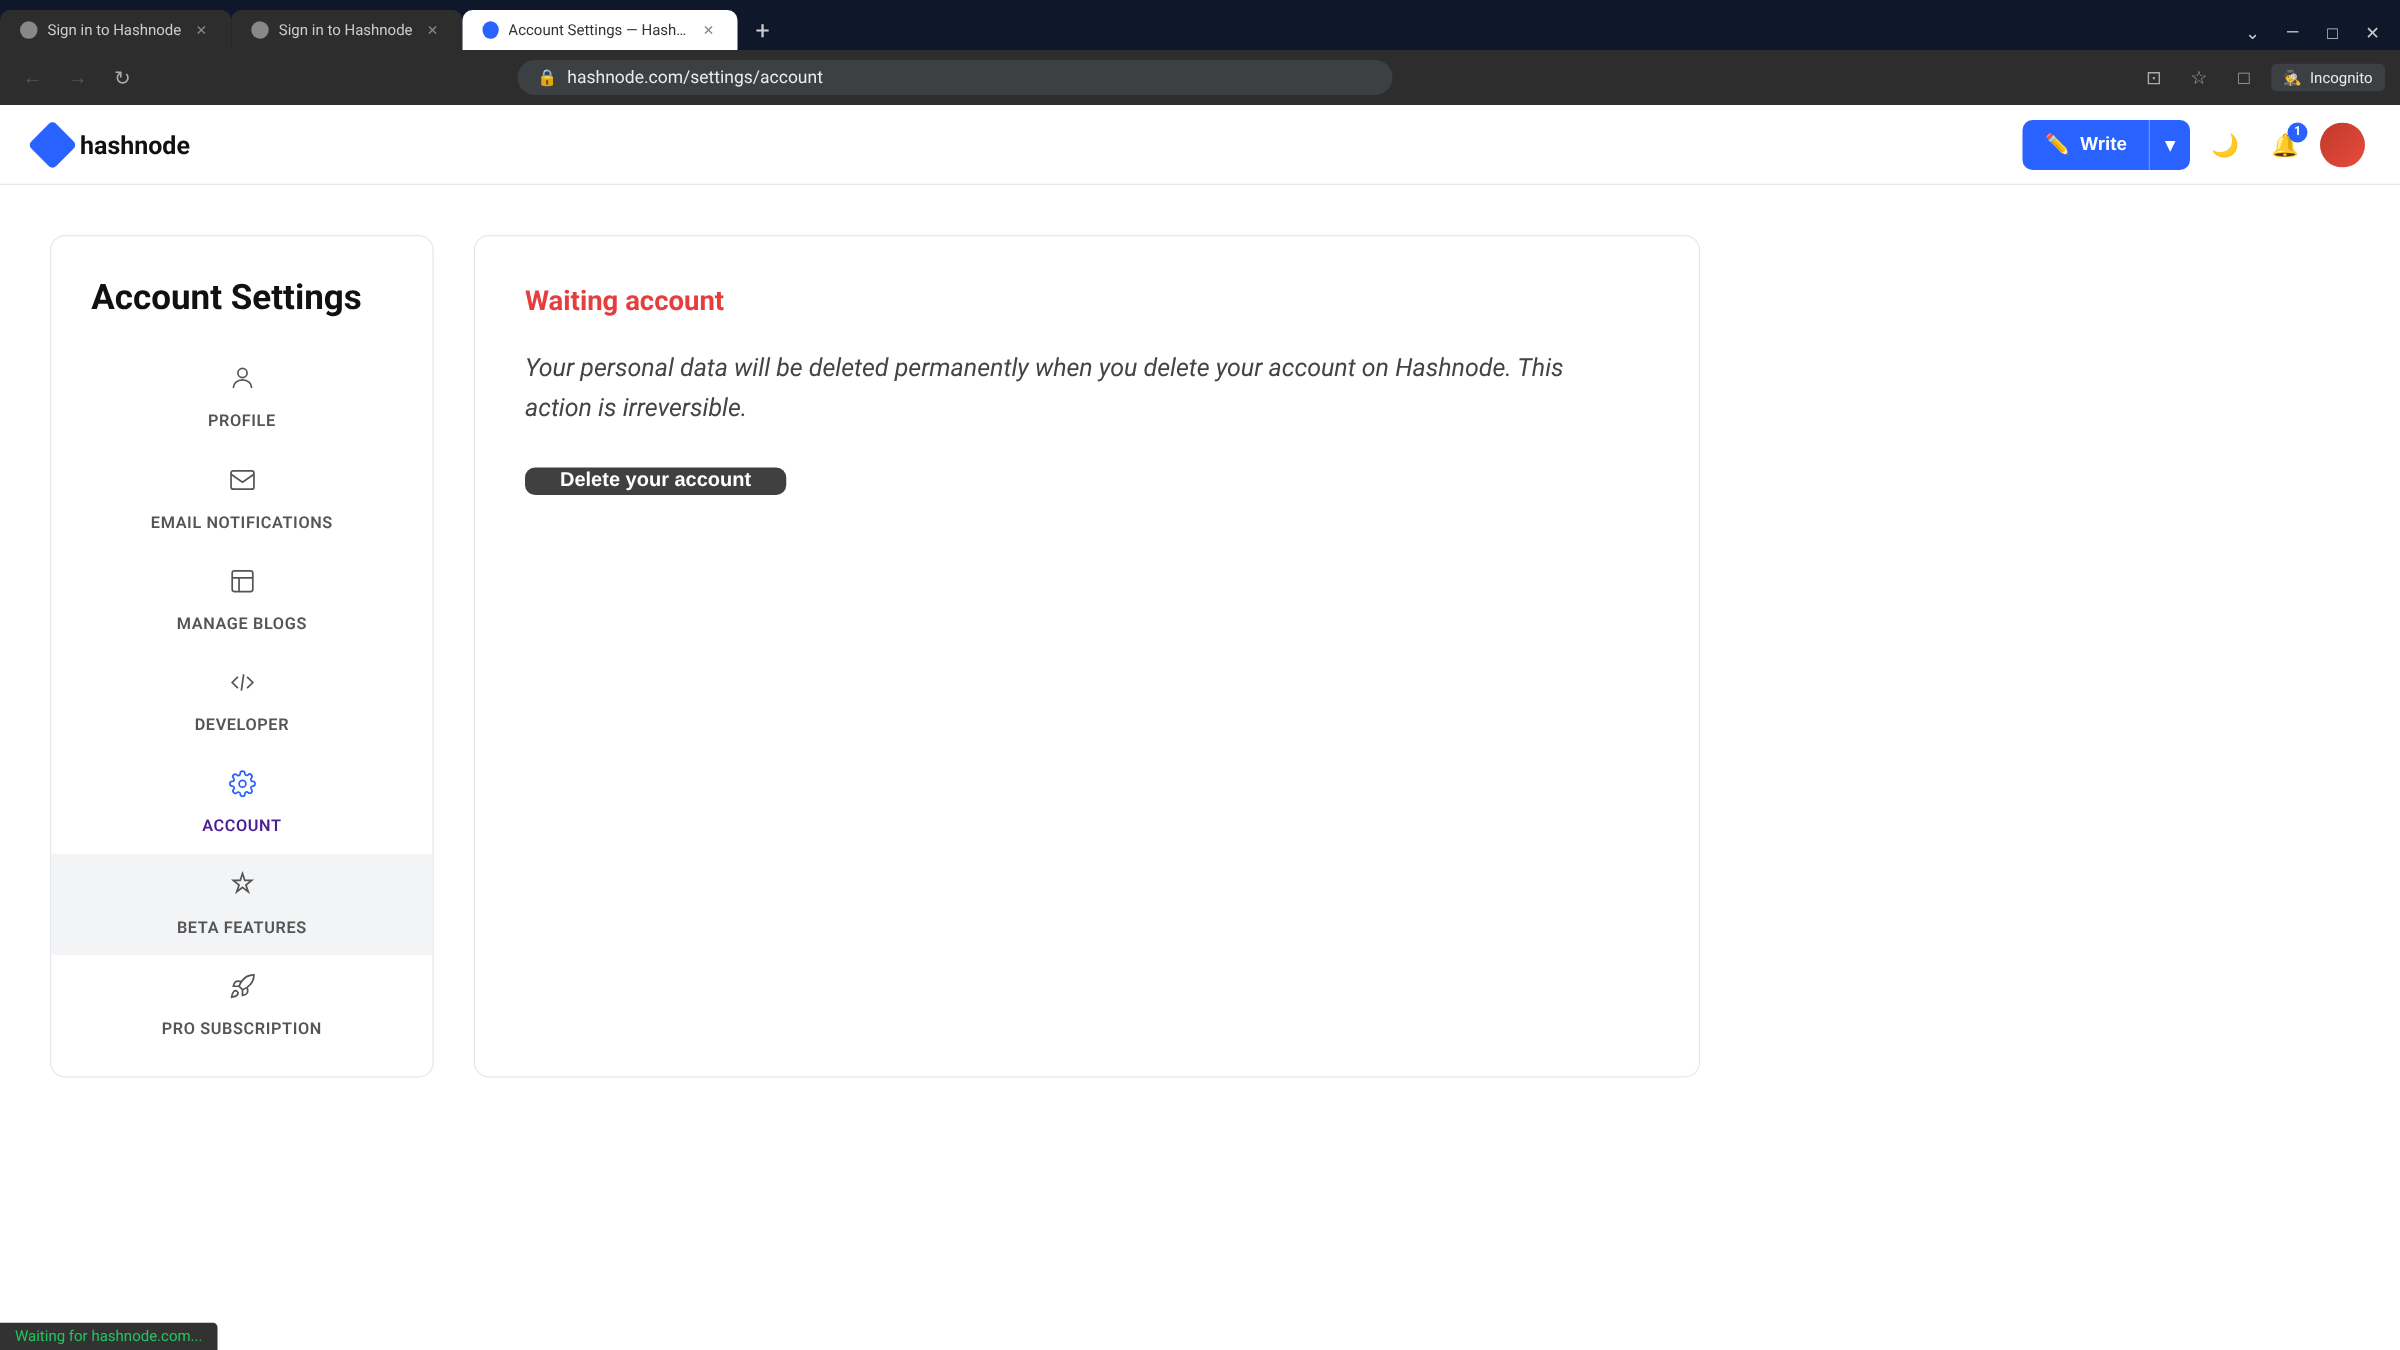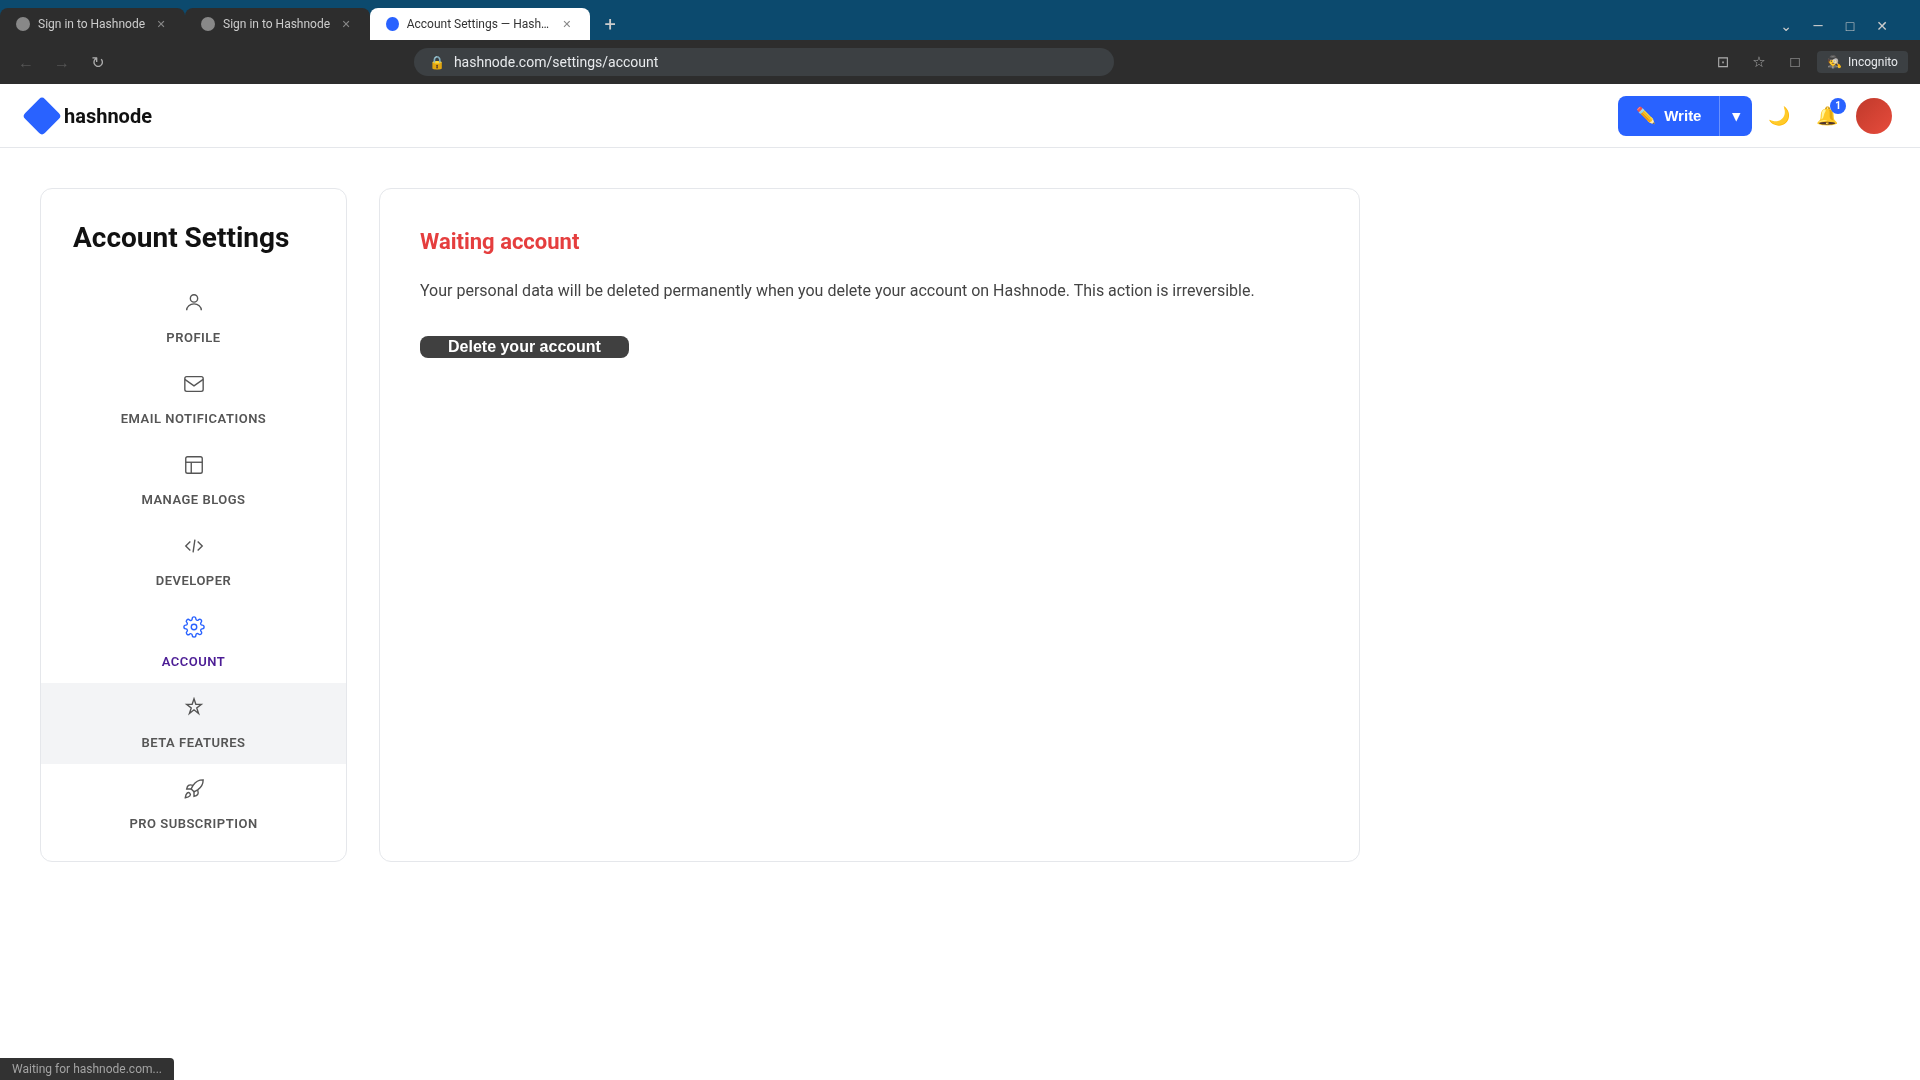--- a/index.html
+++ b/index.html
@@ -1,20 +1,20 @@
 <!DOCTYPE html>
 <html><head>
   <meta charset="utf-8">
   <style>
     * { margin: 0; padding: 0; box-sizing: border-box; }
     body { font-family: -apple-system, BlinkMacSystemFont, 'Segoe UI', Roboto, sans-serif; background: #fff; width: 1920px; height: 1080px; overflow: hidden; }
 
     
     .browser-chrome { background: #2d2d2d; width: 100%; }
-    .tab-bar { display: flex; align-items: flex-end; padding: 8px 16px 0 0; background: #0c4a6e; height: 40px; }
+    .tab-bar { display: flex; align-items: flex-end; padding: 8px 0 0 0; background: #0f172a; height: 40px; }
     .tab { display: flex; align-items: center; padding: 0 16px; height: 32px; background: #2d2d2d; border-radius: 8px 8px 0 0; gap: 8px; font-size: 13px; color: #ccc; max-width: 220px; cursor: pointer; position: relative; }
     .tab.active { background: #fff; color: #333; }
     .tab-favicon { width: 14px; height: 14px; border-radius: 50%; }
     .tab-favicon.gray { background: #888; }
     .tab-favicon.active-tab { background: #2962ff; }
     .tab-title { font-size: 12px; white-space: nowrap; overflow: hidden; text-overflow: ellipsis; max-width: 160px; }
     .tab-close { width: 16px; height: 16px; display: flex; align-items: center; justify-content: center; border-radius: 50%; font-size: 11px; color: #888; cursor: pointer; margin-left: auto; }
     .tab-add { width: 32px; height: 32px; display: flex; align-items: center; justify-content: center; color: #ccc; font-size: 20px; cursor: pointer; margin-left: 4px; }
     .tab-bar-right { margin-left: auto; display: flex; align-items: center; padding-right: 8px; gap: 4px; }
     .tb-btn { width: 28px; height: 28px; display: flex; align-items: center; justify-content: center; color: #ccc; font-size: 14px; cursor: pointer; border-radius: 4px; }
@@ -55,25 +55,25 @@
     .sidebar-nav { display: flex; flex-direction: column; }
     .nav-item { display: flex; align-items: center; gap: 16px; padding: 14px 32px; cursor: pointer; color: #555; font-size: 13px; font-weight: 600; letter-spacing: 0.5px; text-transform: uppercase; flex-direction: column; }
     .nav-item.active { color: #4c1d95; }
     .nav-item.hovered { background: #f3f4f6; }
     .nav-icon { width: 22px; height: 22px; display: flex; align-items: center; justify-content: center; flex-shrink: 0; }
     .nav-icon svg { width: 22px; height: 22px; }
 
     
     .content-area { flex: 1; background: #fff; border: 1px solid #e5e7eb; border-radius: 12px; padding: 40px; min-height: 500px; }
     .section-title { font-size: 22px; font-weight: 700; color: #e53e3e; margin-bottom: 24px; }
-    .section-desc { font-size: 16px; color: #444; line-height: 1.6; margin-bottom: 32px; max-width: 850px; }
+    .section-desc { font-size: 20px; color: #444; line-height: 1.6; margin-bottom: 32px; max-width: 850px; font-style: italic; }
     .delete-btn { background: #404040; color: #fff; border: none; border-radius: 8px; padding: 2px 28px; font-size: 16px; font-weight: 600; cursor: pointer; }
 
     
-    .status-bar { position: fixed; bottom: 0; left: 0; background: #323232; color: #a3a3a3; font-size: 12px; padding: 4px 12px; border-radius: 0 4px 0 0; }
+    .status-bar { position: fixed; bottom: 0; left: 0; background: #323232; color: #22c55e; font-size: 12px; padding: 4px 12px; border-radius: 0 4px 0 0; }
   </style>
 </head>
 <body>
 
 <div class="browser-chrome">
   <div class="tab-bar">
 
     <div class="tab">
       <div class="tab-favicon gray"></div>
       <span class="tab-title">Sign in to Hashnode</span>

